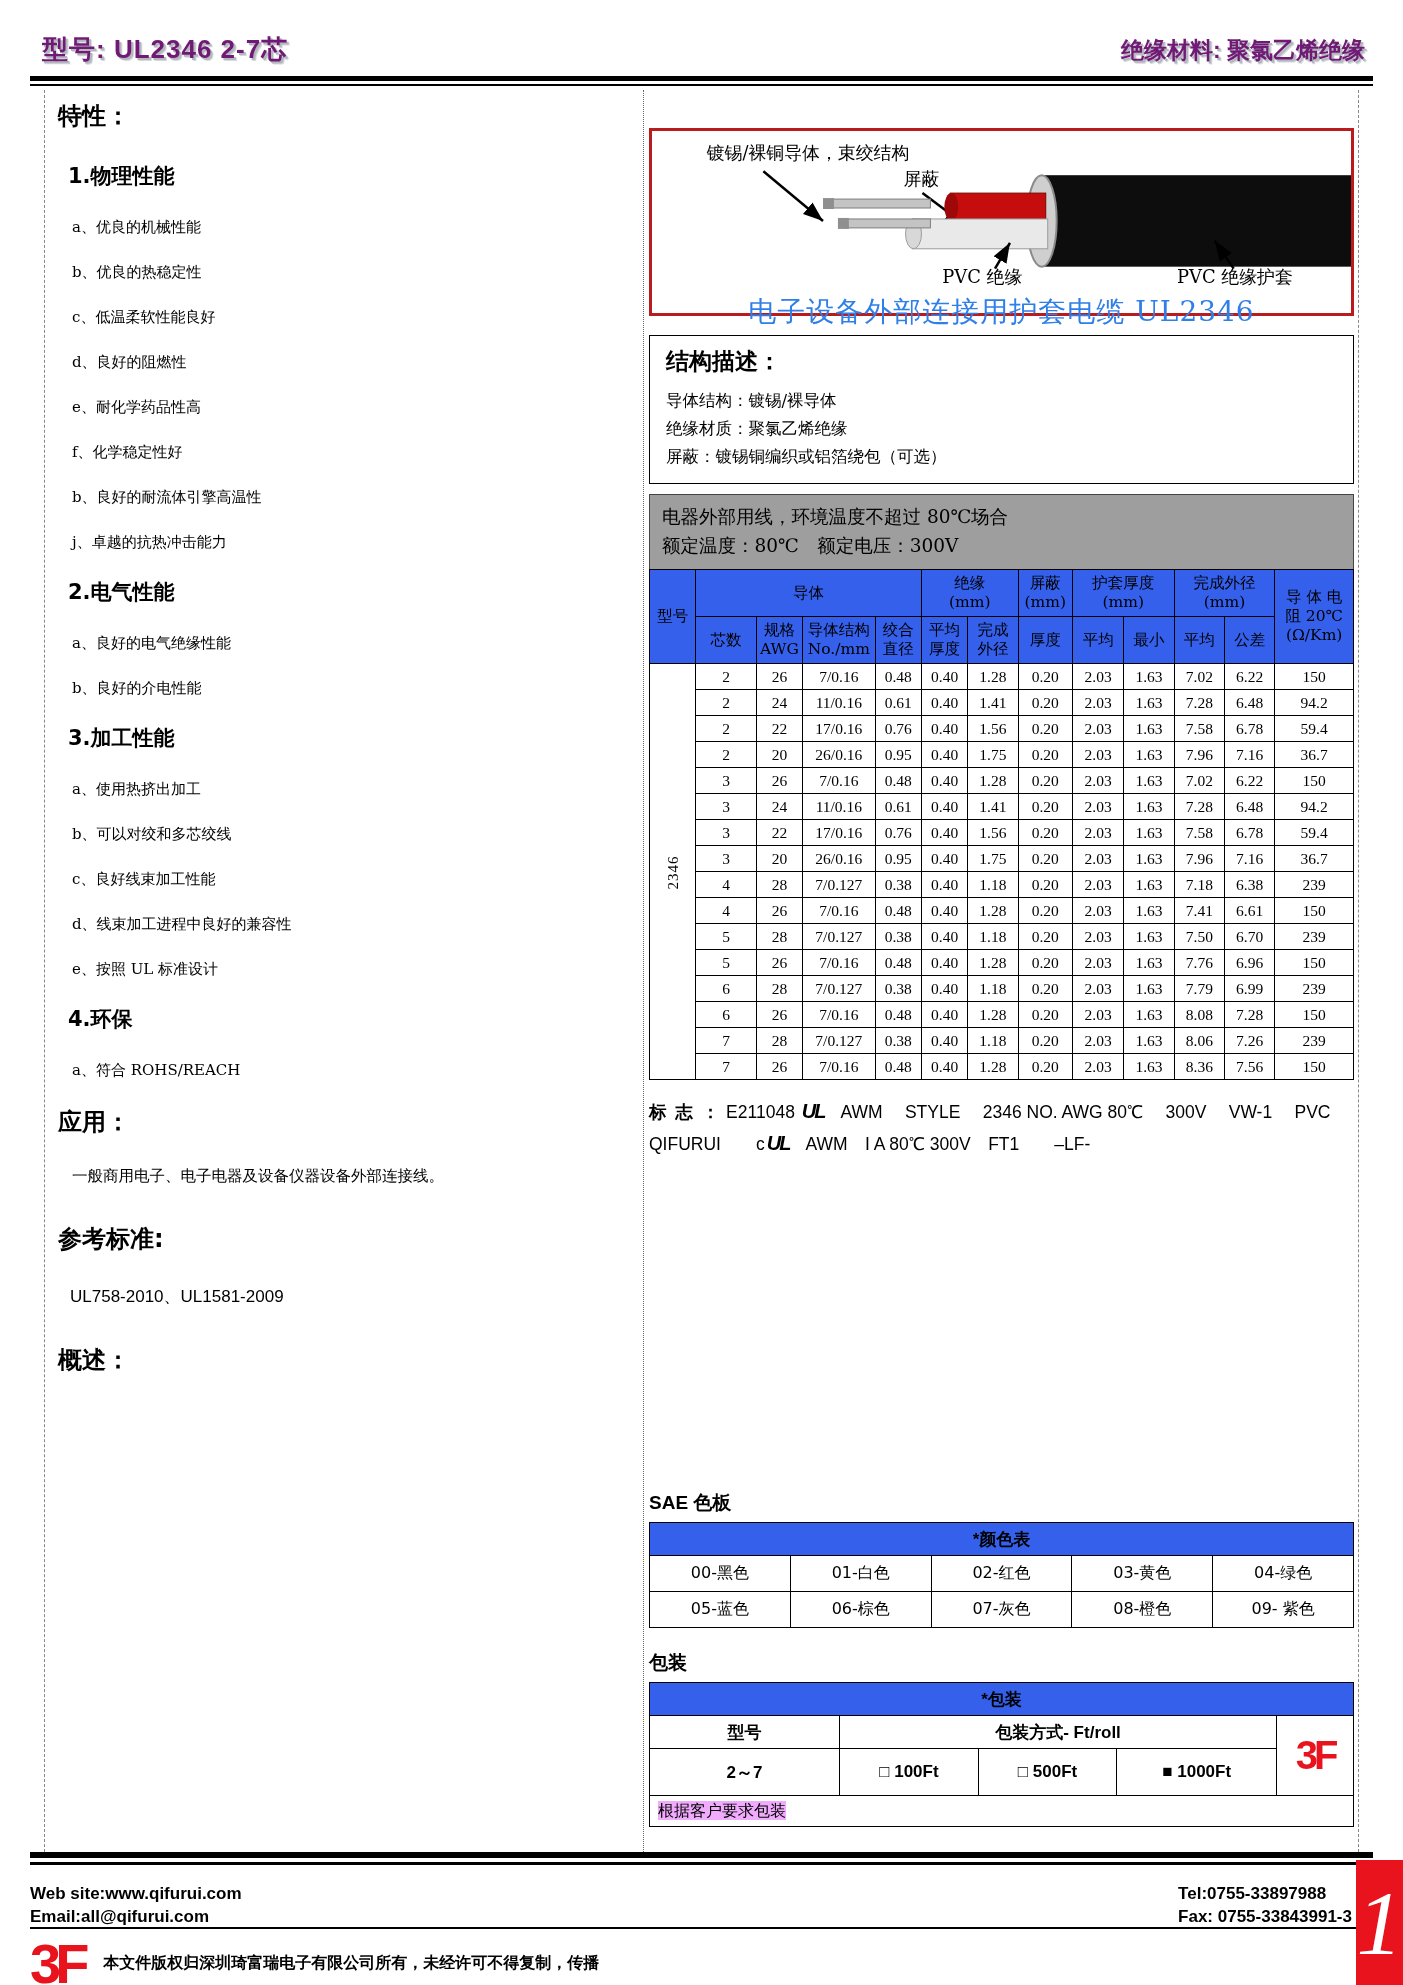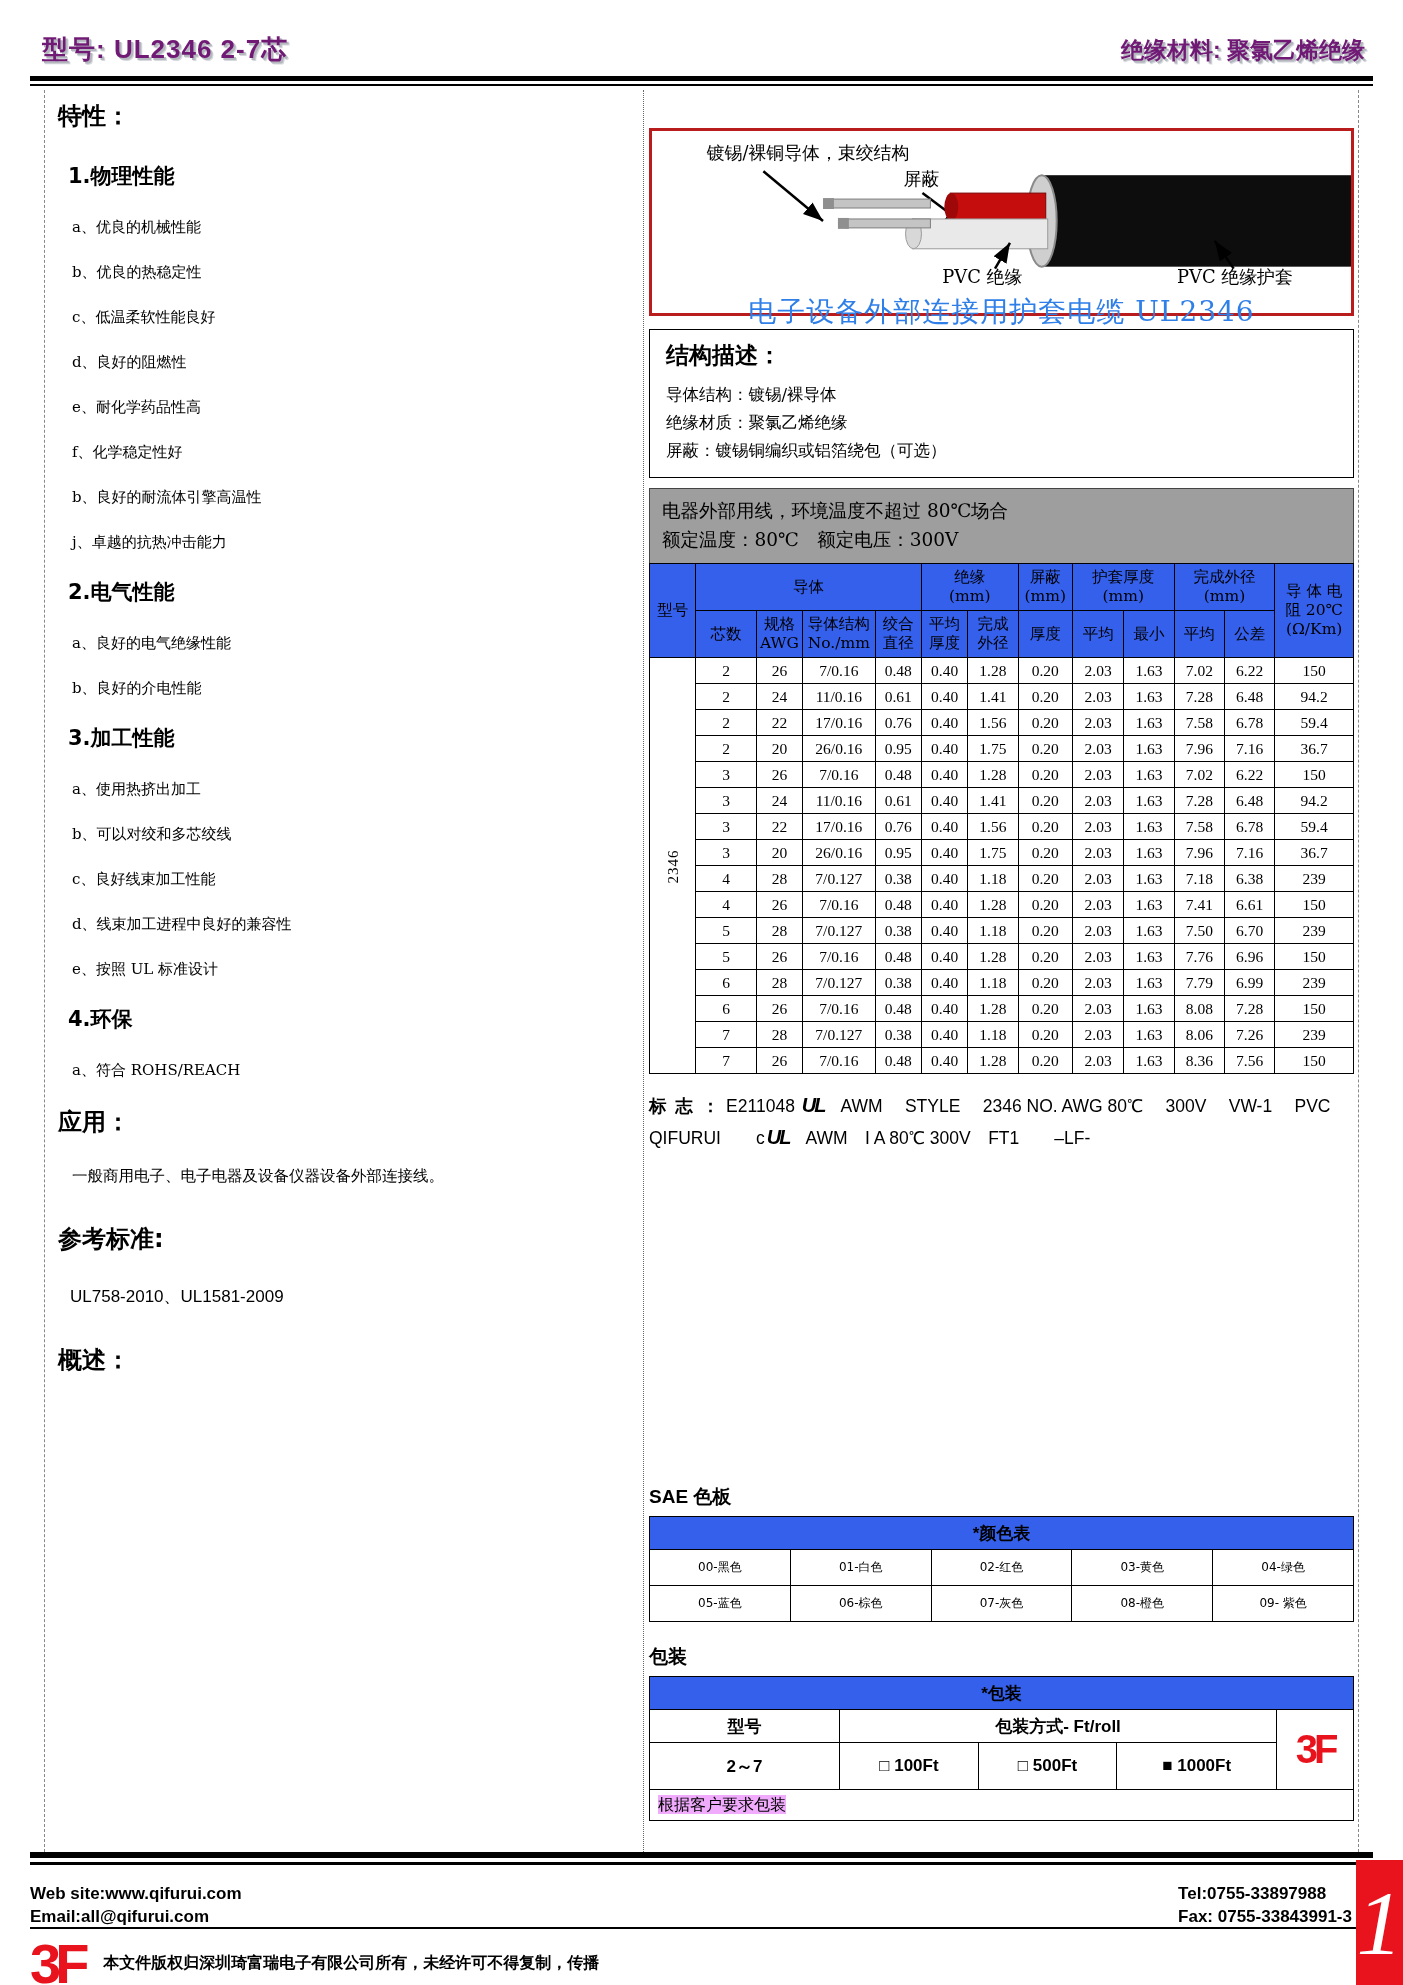--- a/index.html
+++ b/index.html
@@ -38,21 +38,21 @@
 
   
   .right-col{position:absolute;left:649px;top:95px;width:705px;}
 
   .diagram-box{margin-top:33px;border:3px solid #b91c1c;height:188px;box-sizing:border-box;
                padding-top:0;}
   svg.cable{display:block;width:100%;height:158px;}
   .product-title{text-align:center;color:#2f7fe8;font-size:28px;letter-spacing:1px;
                  font-family:"DejaVu Serif","Liberation Serif",serif;margin-top:4px;}
 
-  .structure-box{margin-top:13px;border:1px solid #000;padding:10px 16px 12px;}
+  .structure-box{margin-top:19px;border:1px solid #000;padding:10px 16px 12px;}
   .structure-h{font-size:23px;font-weight:bold;margin-bottom:10px;
                font-family:"DejaVu Sans","Liberation Sans",sans-serif;}
   .structure-line{font-family:"DejaVu Serif","Liberation Serif",serif;font-size:16.5px;line-height:28px;}
 
   .spec-block{margin-top:10px;}
   .gray-banner{background:#9e9e9e;border:1px solid #444;border-bottom:none;
                padding:7px 12px 9px;font-family:"DejaVu Serif","Liberation Serif",serif;
                font-size:18.5px;line-height:29px;}
   table.spec{width:100%;border-collapse:collapse;table-layout:fixed;
              font-family:"Liberation Serif",serif;}
@@ -63,21 +63,21 @@
   td.model-vert span{display:inline-block;transform:rotate(-90deg);font-size:15px;letter-spacing:1px;}
 
   .marking{margin-top:16px;font-size:17.5px;line-height:31px;white-space:pre-wrap;}
   .marking .lbl{font-weight:bold;letter-spacing:2px;}
   .ul-mark{font-weight:900;font-style:italic;font-size:20px;letter-spacing:-2px;padding:0 2px;}
   .gap-s{margin-left:14px;}
 
   .sae-label{margin-top:330px;font-weight:bold;font-size:19px;}
   table.colors{width:100%;border-collapse:collapse;table-layout:fixed;margin-top:6px;}
   table.colors th{background:#3560ec;font-size:17px;font-weight:bold;height:30px;border:1px solid #000;}
-  table.colors td{border:1px solid #000;text-align:center;height:33px;font-size:12px;
+  table.colors td{border:1px solid #000;text-align:center;height:33px;font-size:16px;
                   font-family:"DejaVu Sans","Liberation Sans",sans-serif;}
 
   .pack-label{margin-top:22px;font-weight:bold;font-size:19px;}
   table.pack{width:100%;border-collapse:collapse;margin-top:6px;}
   table.pack th{background:#3560ec;font-size:17px;font-weight:bold;height:30px;border:1px solid #000;}
   table.pack td{border:1px solid #000;text-align:center;font-size:17px;}
   .pack .head-cell{font-weight:bold;height:30px;}
   .pack .opt-cell{height:44px;font-weight:bold;}
   .pack .logo-cell{width:74px;}
   .logo3f{color:#e8131d;font-weight:900;font-size:40px;letter-spacing:-4px;

